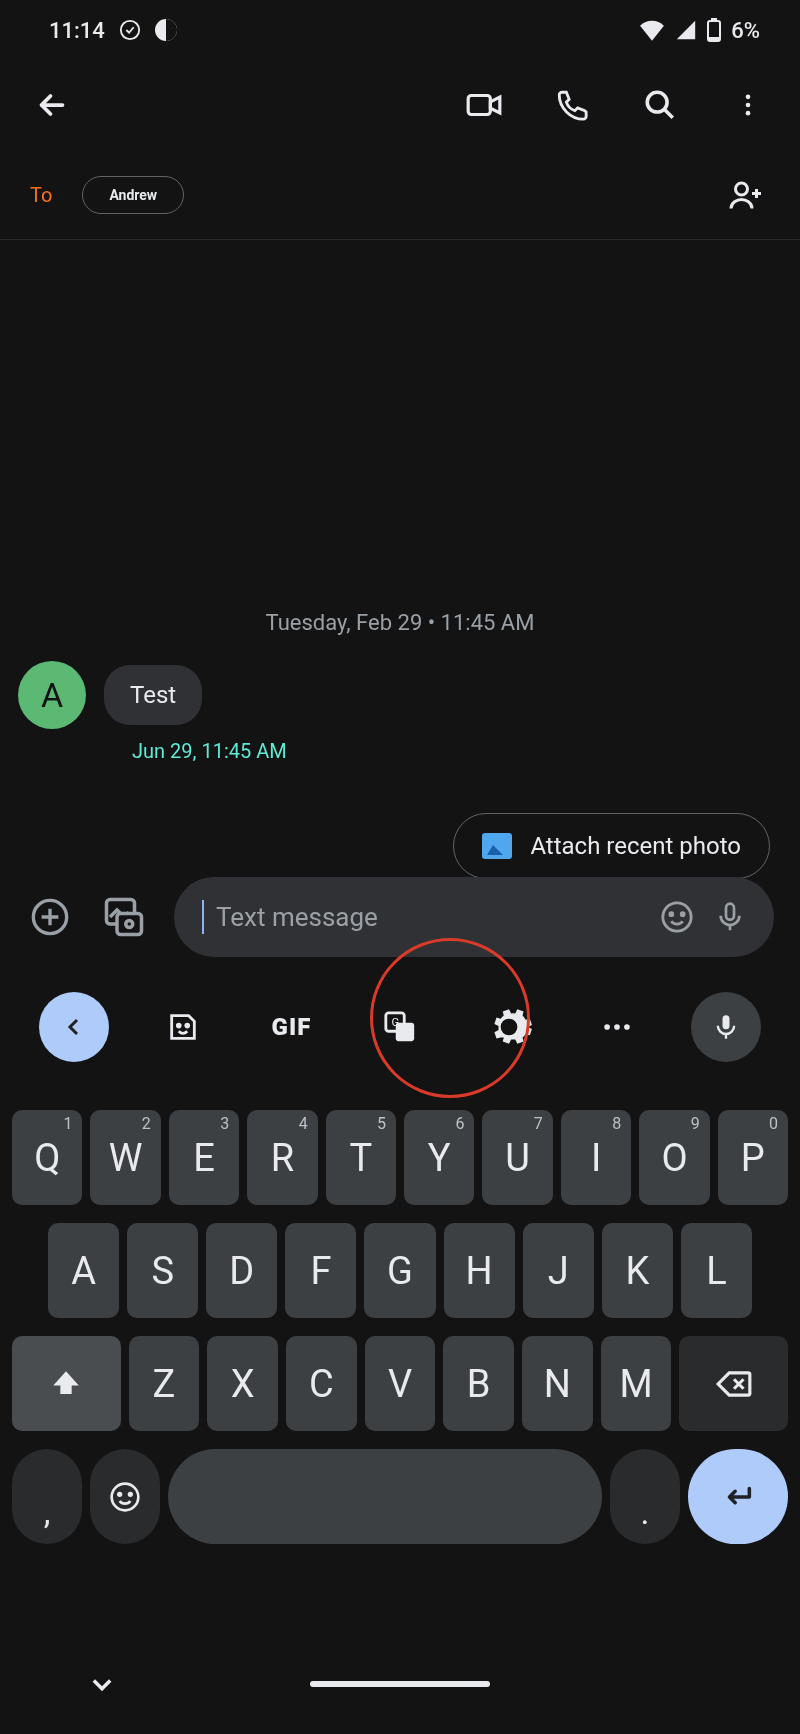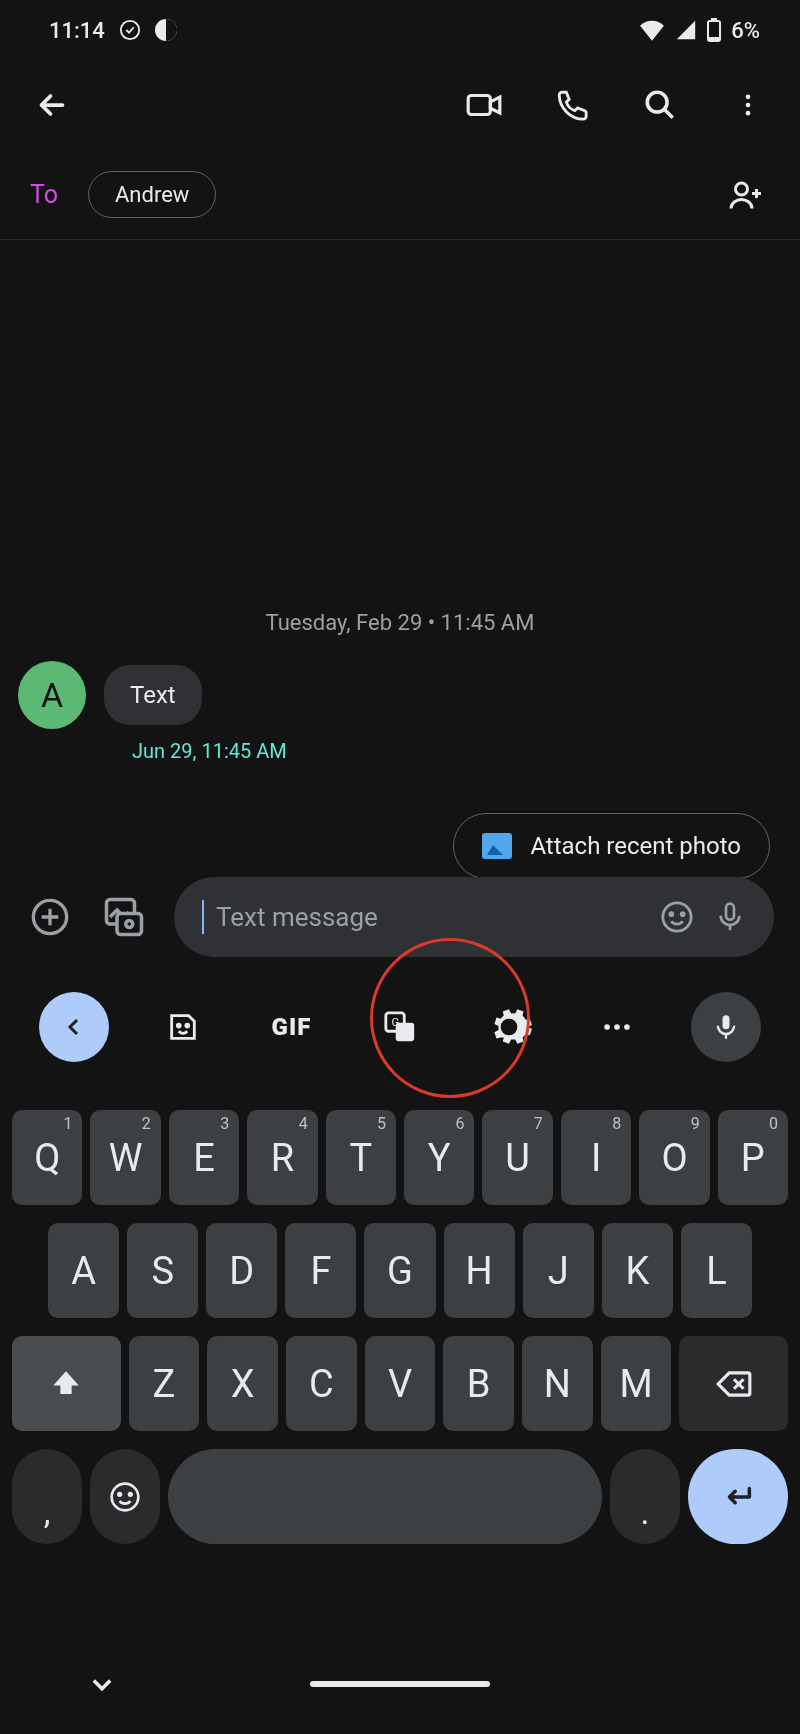--- a/index.html
+++ b/index.html
@@ -7,22 +7,22 @@
   
   .statusbar { height: 60px; display: flex; align-items: center; justify-content: space-between; padding: 0 40px; font-size: 22px; font-weight: 500; }
   .statusbar .left { display: flex; align-items: center; gap: 14px; margin-left: 9px; }
   .statusbar .right { display: flex; align-items: center; gap: 10px; }
   
   .appbar { height: 90px; display: flex; align-items: center; padding: 0 28px; gap: 40px; }
   .appbar .spacer { flex: 1; }
   .iconbtn { width: 48px; height: 48px; display: flex; align-items: center; justify-content: center; }
   
   .to-row { height: 90px; display: flex; align-items: center; padding: 0 30px; gap: 30px; border-bottom: 1px solid #2a2a2c; }
-  .to-label { font-size: 25px; color: #d946ef; }
-  .chip { border: 1.5px solid #5f6368; border-radius: 28px; padding: 10px 26px; font-size: 22px; color: #e8eaed; }
+  .to-label { font-size: 20px; color: #f97316; }
+  .chip { border: 1.5px solid #5f6368; border-radius: 28px; padding: 10px 26px; font-size: 14px; color: #e8eaed; font-weight: bold; }
   
   .conversation { position: absolute; top: 240px; bottom: 732px; left: 0; right: 0; padding: 0 18px; }
   .datestamp { text-align: center; color: #9aa0a6; font-size: 22px; margin-top: 370px; margin-bottom: 26px; }
   .msg-row { display: flex; align-items: center; gap: 18px; }
   .avatar { width: 68px; height: 68px; border-radius: 50%; background: #5bb974; color: #131314; font-size: 34px; font-weight: 400; display: flex; align-items: center; justify-content: center; }
   .bubble { background: #303134; border-radius: 26px; padding: 16px 26px; font-size: 24px; color: #e8eaed; }
   .msg-meta { color: #5eead4; font-size: 20px; margin-left: 114px; margin-top: 10px; }
   
   .suggest-row { display: flex; justify-content: flex-end; margin-top: 50px; padding-right: 12px; }
   .suggest-chip { border: 1.5px solid #5f6368; border-radius: 36px; padding: 18px 28px; display: flex; align-items: center; gap: 18px; font-size: 24px; }
@@ -135,21 +135,21 @@
         <circle cx="9" cy="8" r="4"></circle>
         <path d="M2 21c0-4 4-6 7-6s7 2 7 6M19 8v6M16 11h6"></path>
       </svg>
   </div>
 </div>
 
 <div class="conversation">
   <div class="datestamp">Tuesday, Feb 29 • 11:45 AM</div>
   <div class="msg-row">
     <div class="avatar">A</div>
-    <div class="bubble">Text</div>
+    <div class="bubble">Test</div>
   </div>
   <div class="msg-meta">Jun 29, 11:45 AM</div>
   <div class="suggest-row">
     <div class="suggest-chip">
       <span class="photo-icon"></span>
       <span>Attach recent photo</span>
     </div>
   </div>
 </div>
 

